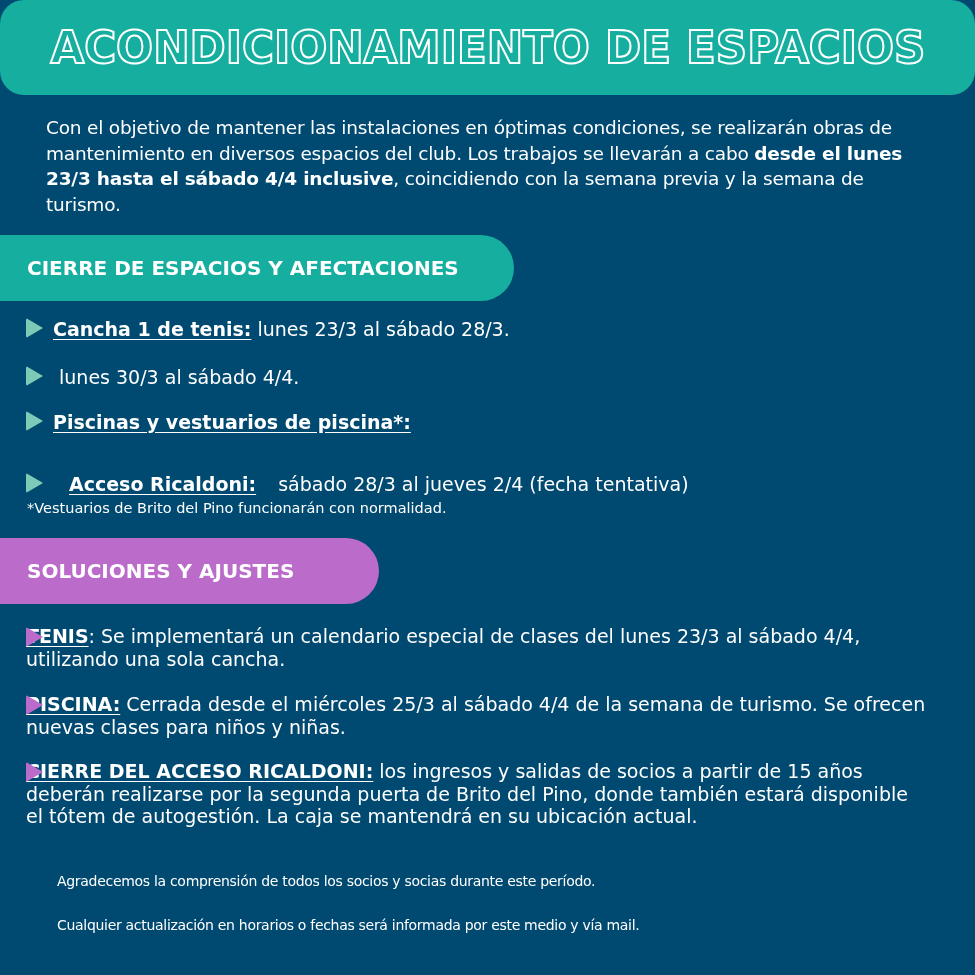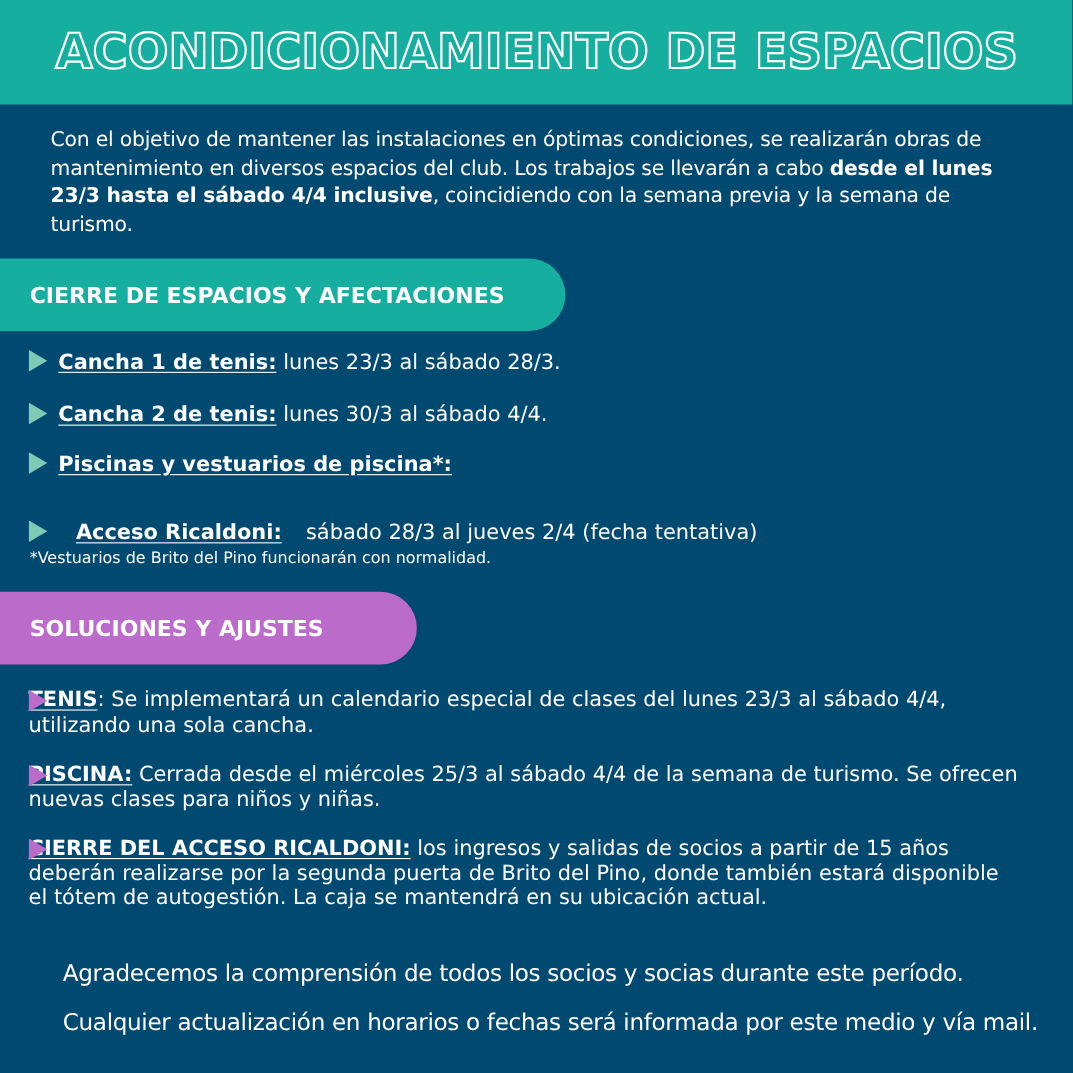--- a/index.html
+++ b/index.html
@@ -6,21 +6,21 @@
     body {
       width: 975px; height: 975px; overflow: hidden;
       background: #004a72;
       font-family: "DejaVu Sans", sans-serif;
       color: #ffffff;
       position: relative;
     }
     .header {
       position: absolute; left: 0; top: 0; width: 975px; height: 95px;
       background: #15ae9f;
-      display: flex; align-items: center; justify-content: center;
+      display: flex; align-items: center; justify-content: center; border-radius: 24px;
     }
     .header-title {
       font-family: "DejaVu Sans", sans-serif;
       font-weight: 900;
       font-size: 44px;
       letter-spacing: 0px;
       color: transparent;
       -webkit-text-stroke: 2px #ffffff;
       white-space: nowrap;
       transform: scaleX(0.99);
@@ -59,21 +59,21 @@
     .note {
       position: absolute; left: 27px; top: 500px; font-size: 14.5px;
     }
     .sol-item {
       position: absolute; left: 26px; width: 900px;
       font-size: 19px; line-height: 22.5px;
     }
     .sol-item .tri { position: absolute; left: 0; top: 2px; }
     .sol-item .txt { display: block; }
     .closing {
-      position: absolute; left: 57px; font-size: 21px; white-space: nowrap;
+      position: absolute; left: 57px; font-size: 14px; white-space: nowrap;
       letter-spacing: -0.3px;
     }
   </style>
 </head>
 <body>
 
 <div class="header">
   <div class="header-title">ACONDICIONAMIENTO DE ESPACIOS</div>
 </div>
 
@@ -84,21 +84,20 @@
 </div>
 
 <div class="closure-list">
   <div class="closure-item" style="top:0px;">
     <span class="tri"></span>
     <span class="u">Cancha 1 de tenis:</span>
       <span style="white-space:pre;"> lunes 23/3 al sábado 28/3.</span>
   </div>
   <div class="closure-item" style="top:48px;">
     <span class="tri"></span>
-    <span class="u">Cancha 2 de tenis:</span>
       <span style="white-space:pre;"> lunes 30/3 al sábado 4/4.</span>
   </div>
   <div class="closure-item" style="top:93px;">
     <span class="tri"></span>
     <span class="u">Piscinas y vestuarios de piscina*:</span>
   </div>
   <div class="closure-item" style="top:155px;gap:16px;">
     <span class="tri"></span>
     <span class="u">Acceso Ricaldoni:</span>
       <span style="white-space:pre;"> sábado 28/3 al jueves 2/4 (fecha tentativa)</span>

